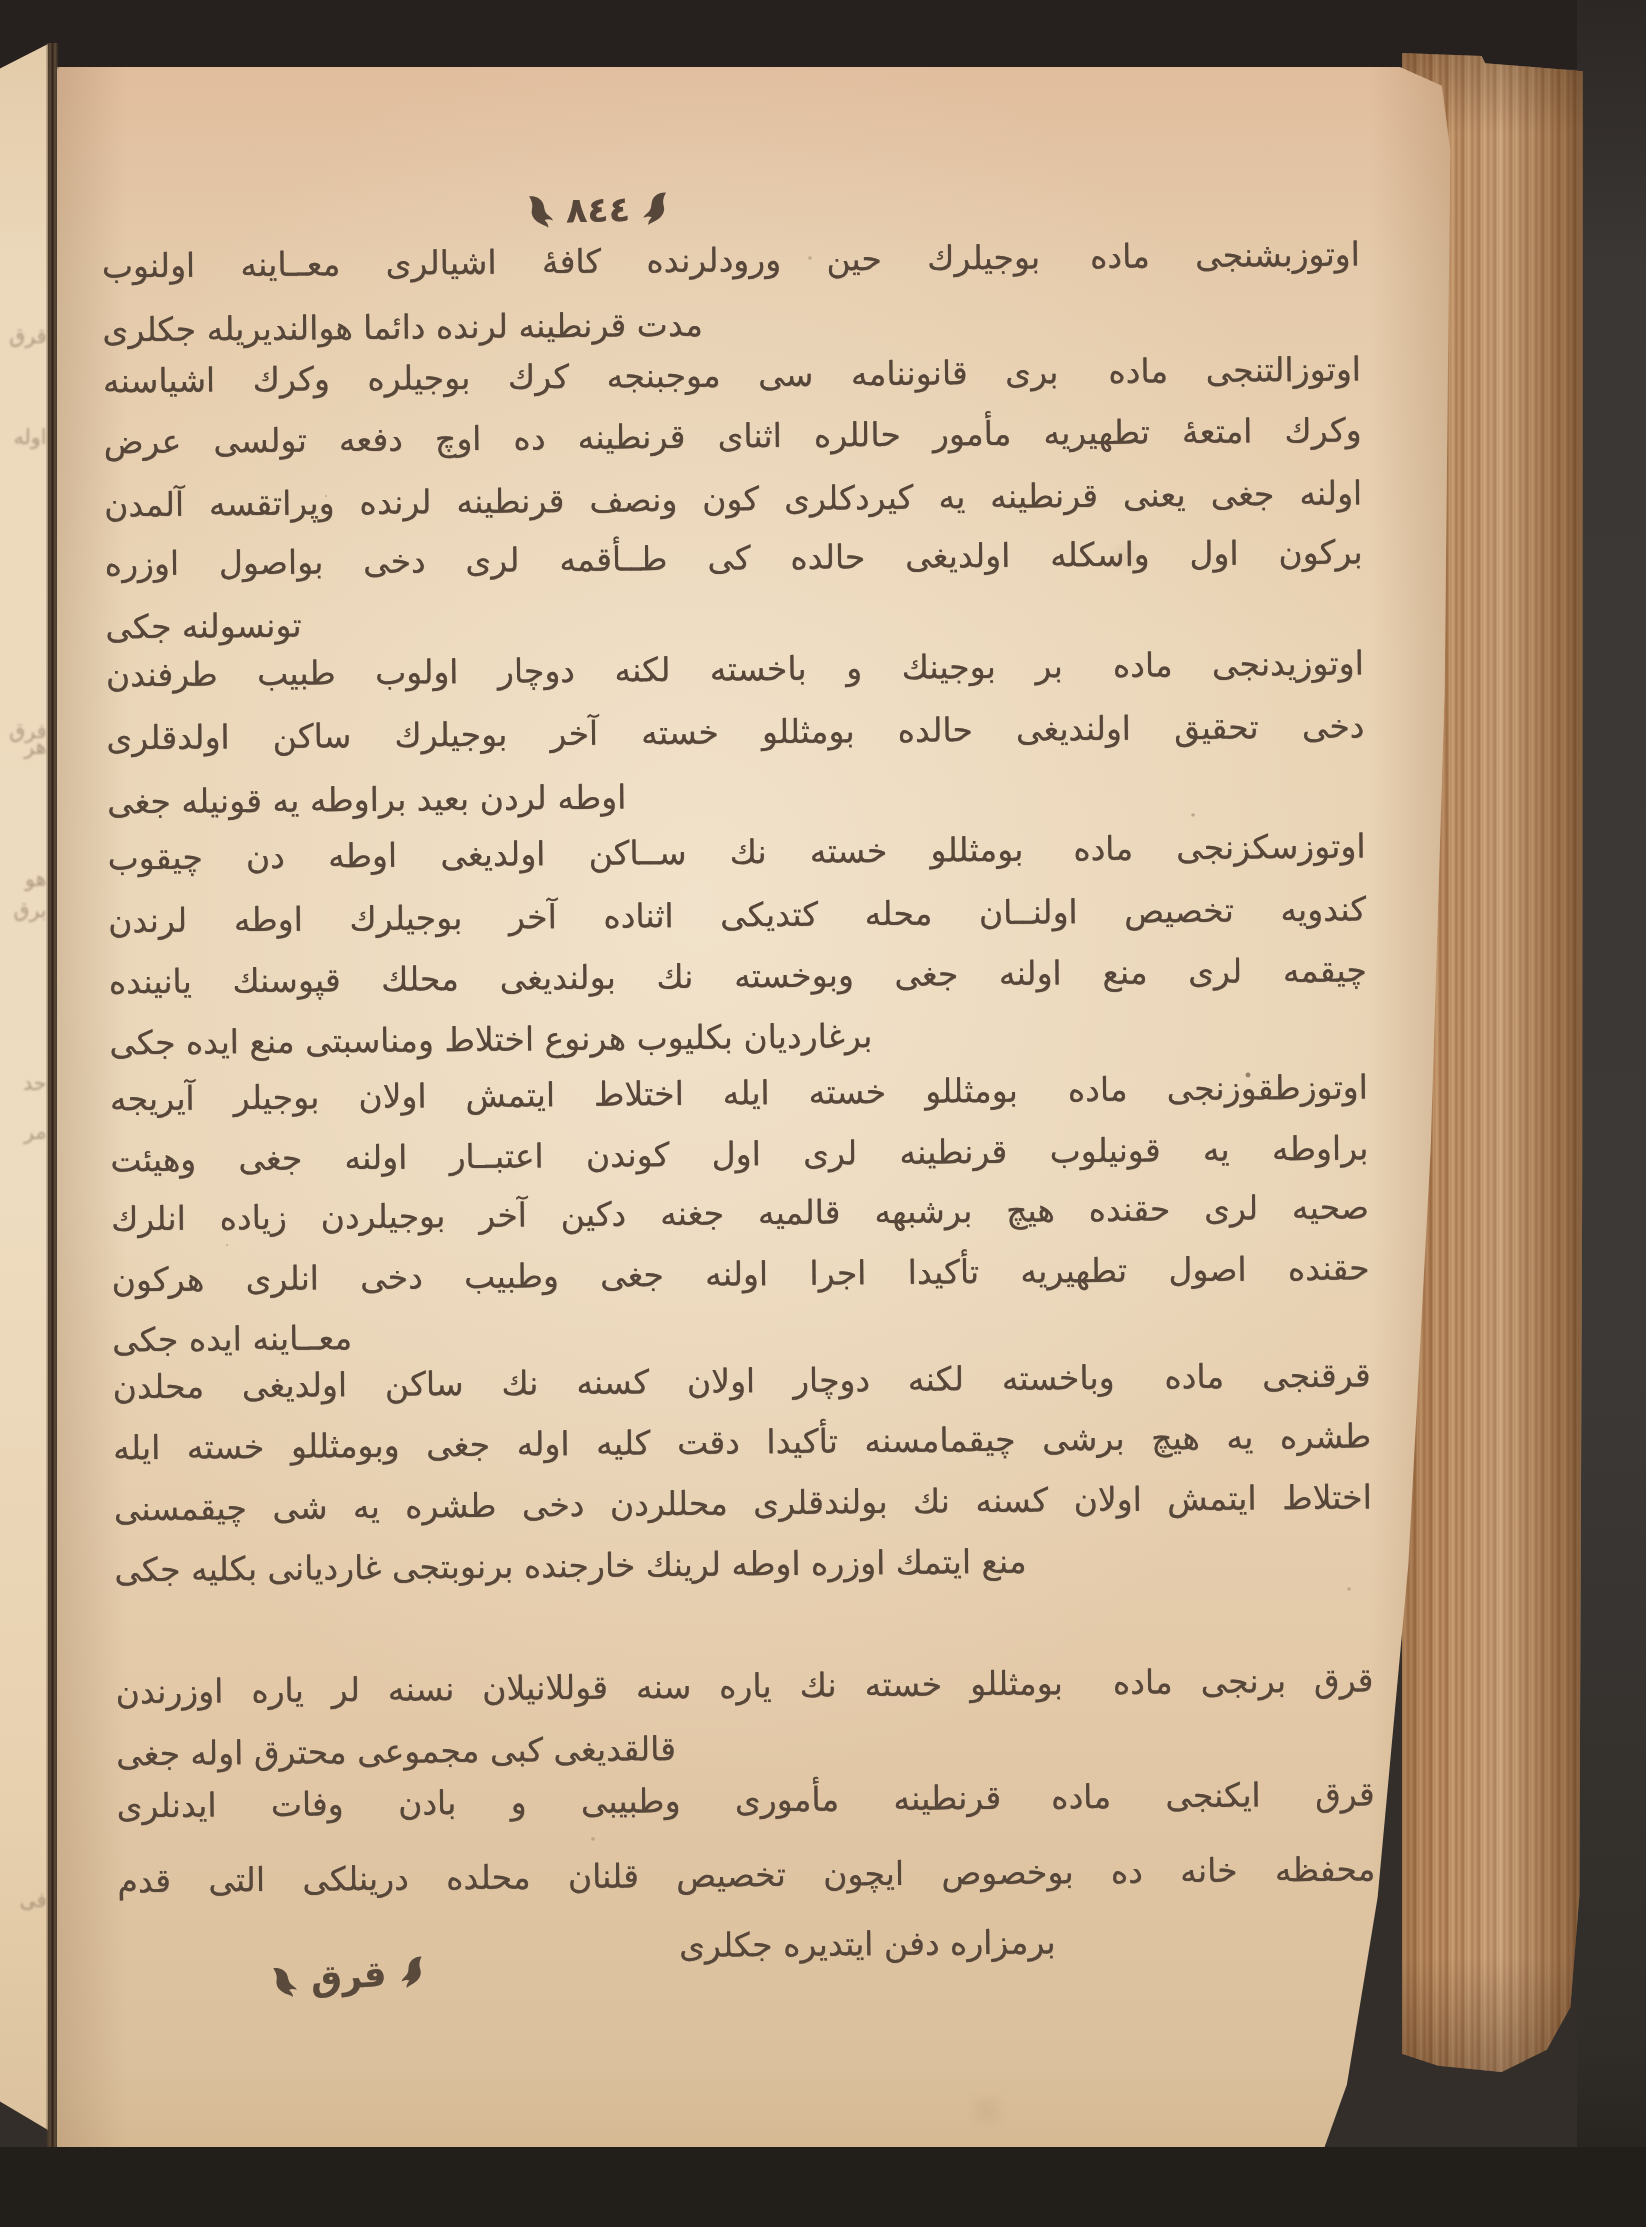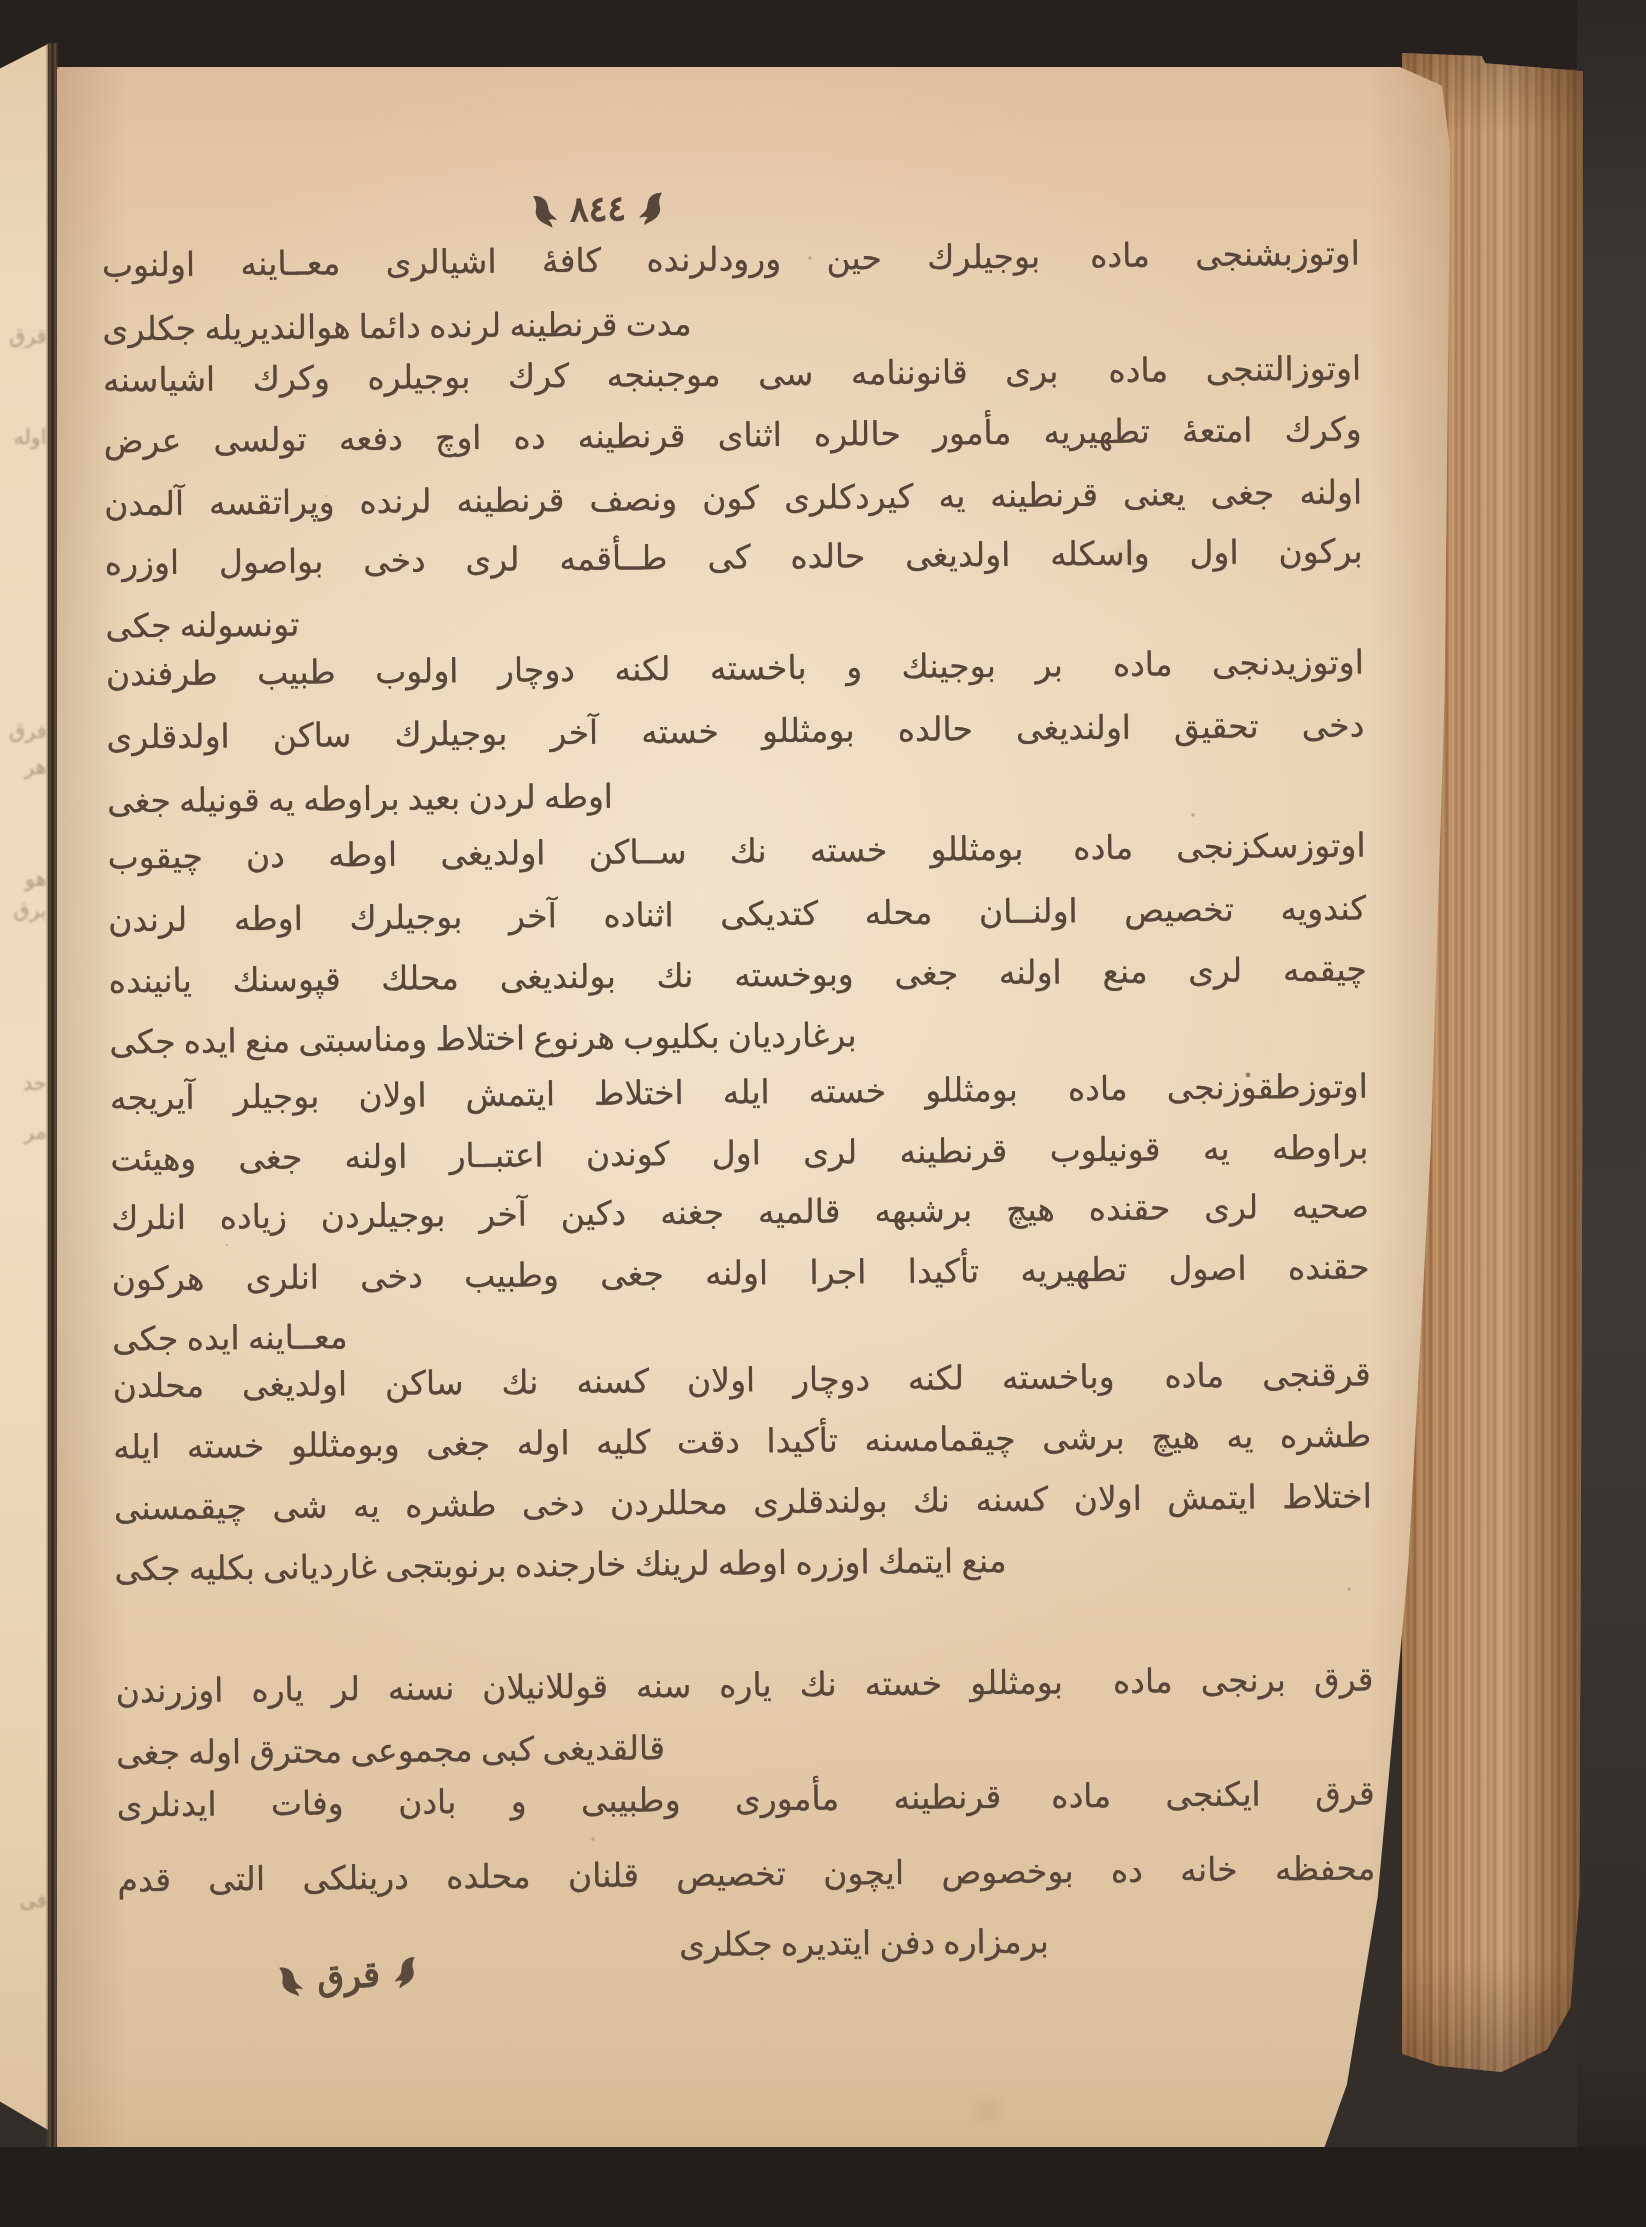--- a/index.html
+++ b/index.html
@@ -45,21 +45,20 @@
   
   .page{
     position:absolute;left:58px;top:67px;width:1396px;height:2080px;
     background:
       radial-gradient(1143px 1447px at 46% 40%,rgba(255,250,238,.38),rgba(255,255,255,0) 62%),
       linear-gradient(90deg,rgba(130,95,60,.22) 0%,rgba(0,0,0,0) 5%),
       linear-gradient(270deg,rgba(150,105,65,.28) 0%,rgba(0,0,0,0) 6%),
       linear-gradient(180deg,#e0bd9d 0%,#e5cbab 10%,#e9d3b4 28%,#e9d4b6 55%,#e3c9a8 78%,#dbc09d 96%,#d5b993 100%);
     clip-path:polygon(0 0,96.2% 0,99.2% 0.9%,99.8% 4%,99.4% 30%,98.4% 52%,96.8% 72%,94.6% 88%,92.4% 97%,90.8% 100%,0 100%);
     box-shadow:0 17px 35px rgba(0,0,0,.45);
-    font-family:Liberation Serif, serif;
   }
 
   .textblock{position:absolute;left:0;top:0;width:100%;height:100%;
     transform:rotate(-0.55deg);transform-origin:52% 50%;}
 
   .line{
     position:absolute;left:53px;width:1258px;height:55px;
     direction:rtl;unicode-bidi:embed;
     font-size:33px;line-height:49px;color:#57473a;
     text-shadow:0 0 0.5px rgba(70,52,36,.55), 0.5px 0.5px 0 rgba(70,52,36,.18);
@@ -103,21 +102,21 @@
 
 <div class="scene">
   <div class="bg-top"></div>
   <div class="bg-right"></div>
   <div class="bg-bottom"></div>
 
   <div class="sliver">
     <span class="frag" style="top:280px">قرق</span>
     <span class="frag" style="top:381px">اوله</span>
     <span class="frag" style="top:675px">فرق</span>
-    <span class="frag" style="top:711px">هر</span>
+    <span class="frag" style="top:691px">هر</span>
     <span class="frag" style="top:823px">هو</span>
     <span class="frag" style="top:854px">برق</span>
     <span class="frag" style="top:1027px">حد</span>
     <span class="frag" style="top:1076px">مر</span>
     <span class="frag" style="top:1844px">فى</span>
   </div>
 
   <div class="gutter"></div>
   <div class="stack"></div>
 

